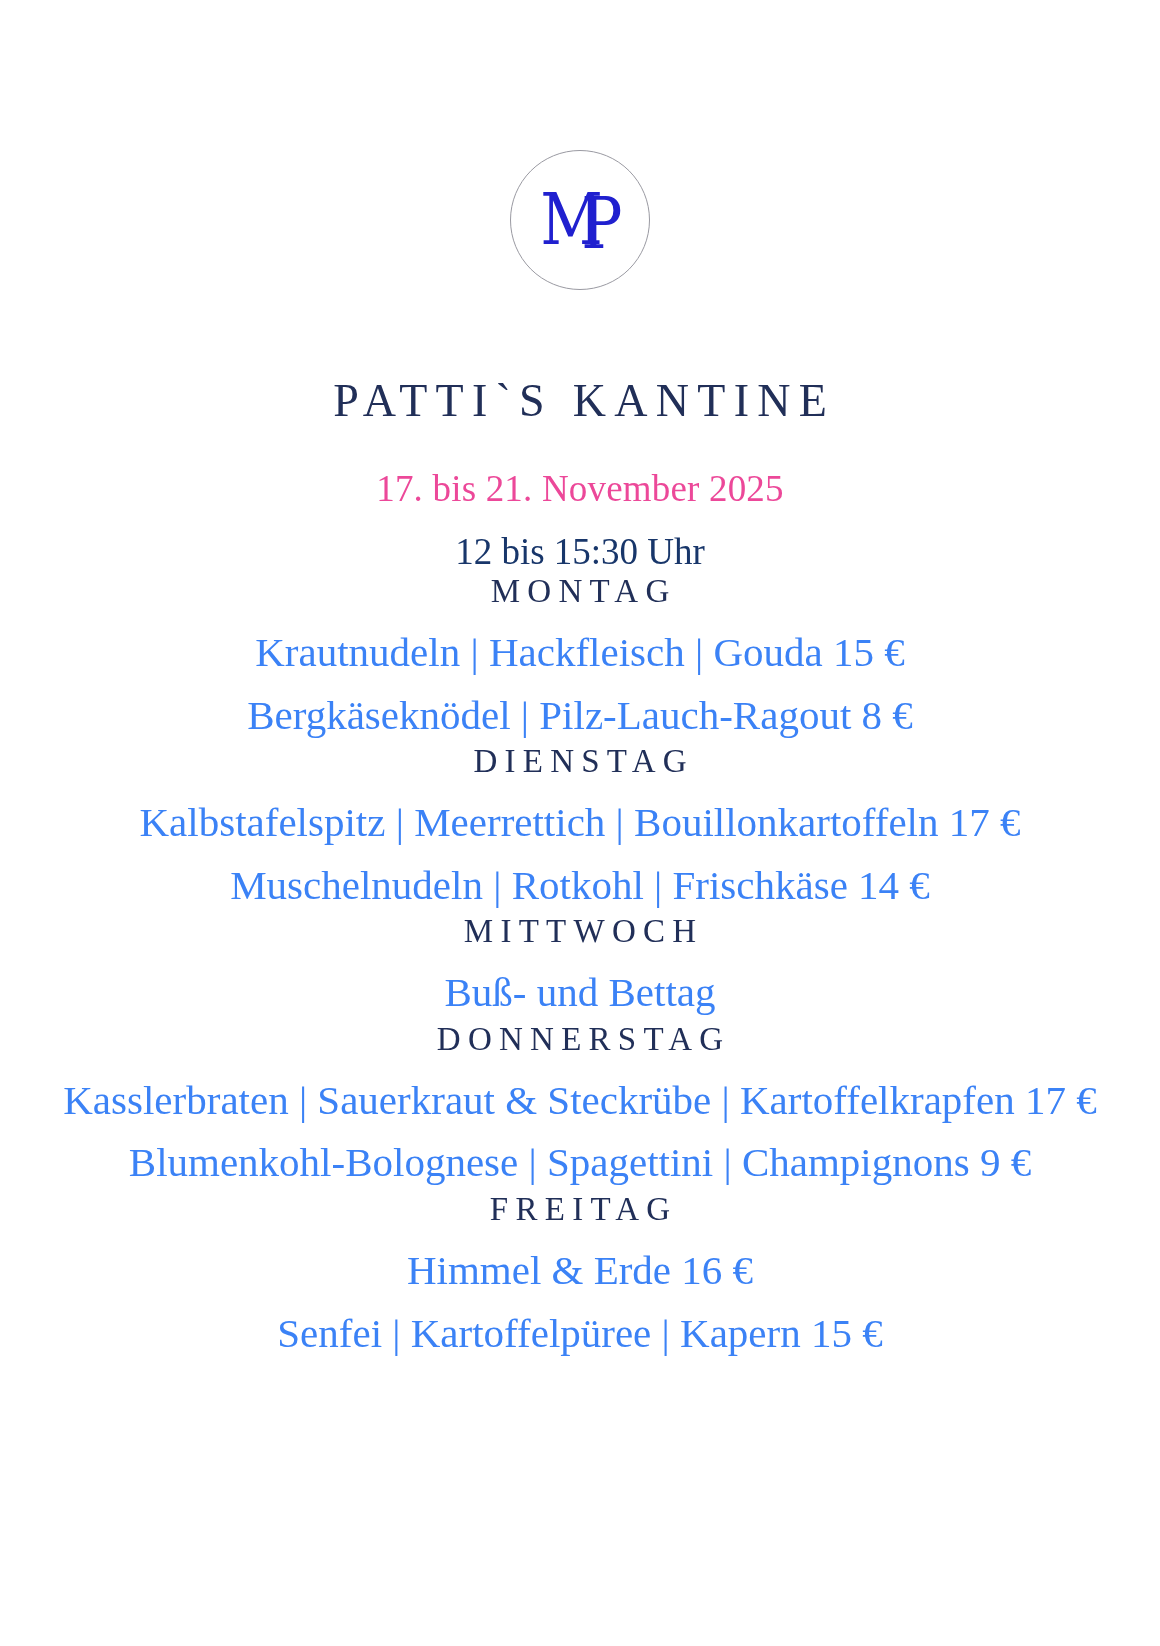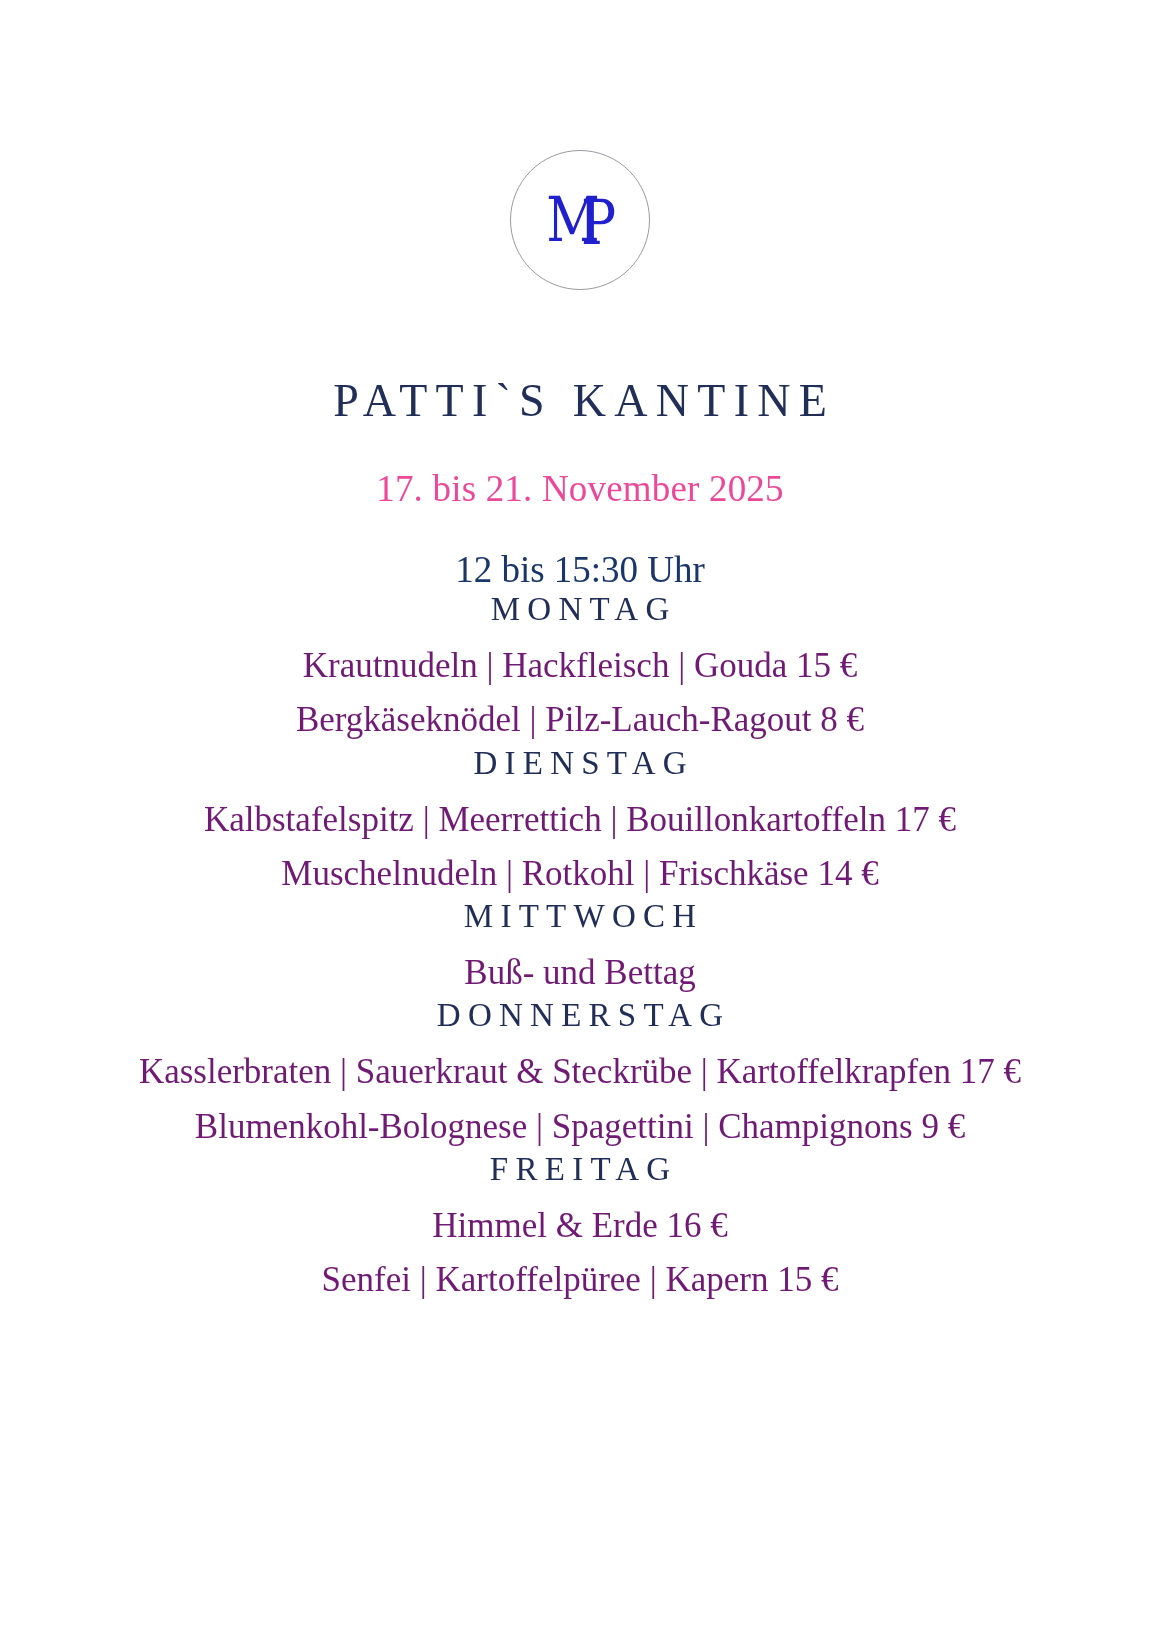--- a/index.html
+++ b/index.html
@@ -26,21 +26,21 @@
     height: 140px;
     border-radius: 50%;
     border: 1.5px solid #9a9aa2;
     display: flex;
     align-items: center;
     justify-content: center;
     position: relative;
   }
   .monogram {
     font-family: "DejaVu Serif", serif;
-    font-size: 58px;
+    font-size: 68px;
     font-weight: 400;
     font-stretch: condensed;
     color: #2020cf;
     letter-spacing: -0.32em;
     line-height: 1;
     transform: translateX(-0.14em);
     font-style: normal;
   }
   .monogram .m { display:inline-block; transform: scaleY(1.05); }
   .monogram .p { display:inline-block; transform: translateY(0.06em) scaleY(1.05); }
@@ -56,41 +56,41 @@
     text-transform: uppercase;
   }
   
   .date-line {
     margin-top: 40px;
     font-size: 37px;
     color: #ec4899;
     letter-spacing: 0.005em;
   }
   .hours-line {
-    margin-top: 38px;
+    margin-top: 20px;
     font-size: 37px;
     color: #18366a;
   }
   
   .days { width: 100%; }
   .day-section { }
   .day-heading {
     font-family: "Liberation Serif", serif;
     font-weight: 400;
     font-size: 33px;
     letter-spacing: 0.22em;
     text-indent: 0.22em;
     color: #212f58;
     text-transform: uppercase;
   }
   .dish {
     margin-top: 14px;
-    font-size: 35px;
+    font-size: 41px;
     line-height: 1.38;
-    color: #701a75;
+    color: #3b82f6;
   }
   .dish + .dish { margin-top: 6px; }
 </style>
 </head>
 <body>
 
 <div class="page">
 
   <div class="logo-circle">
     <span class="monogram"><span class="m">M</span><span class="p">P</span></span>

